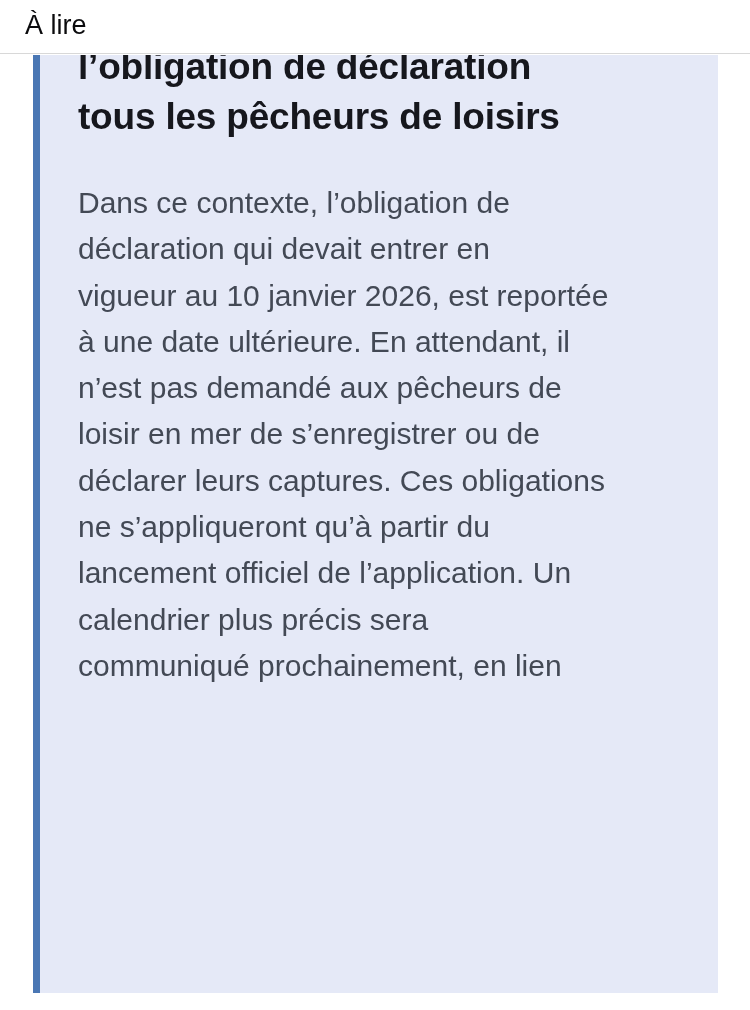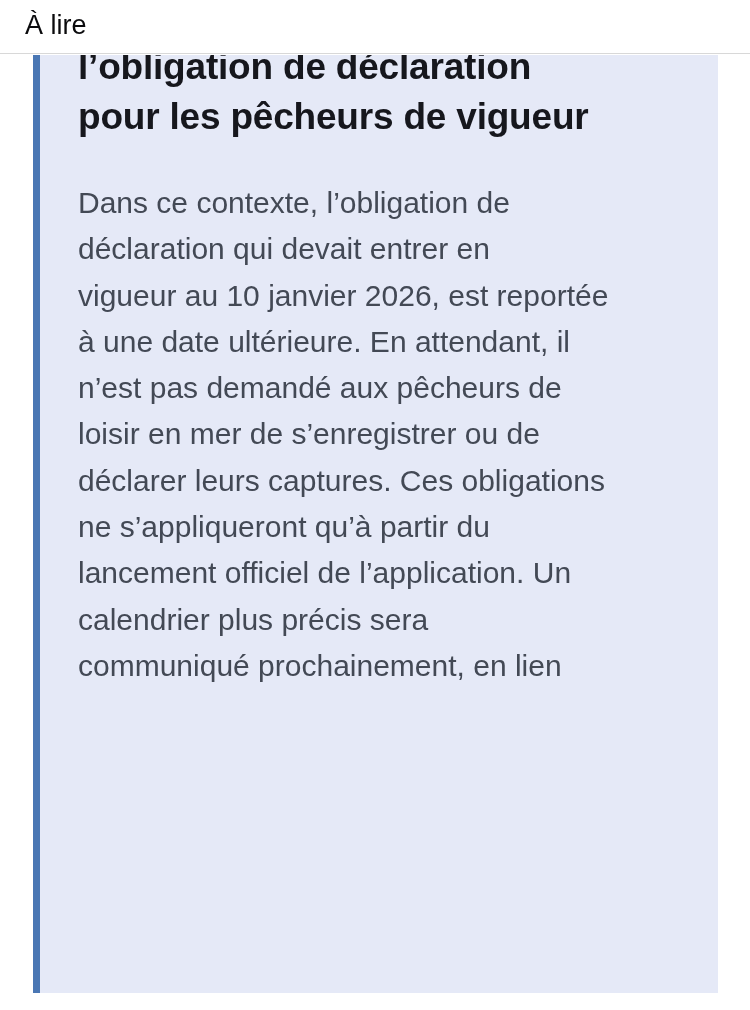--- a/index.html
+++ b/index.html
@@ -53,21 +53,21 @@
 </style>
 </head>
 <body>
 
 <div class="header-bar">
   <div class="header-title">À lire</div>
 </div>
 
 <div class="article-card">
   <h1 class="article-title">l’obligation de déclaration
-pour les pêcheurs de vigueur</h1>
+tous les pêcheurs de loisirs</h1>
   <p class="article-paragraph">Dans ce contexte, l’obligation de
 déclaration qui devait entrer en
 vigueur au 10 janvier 2026, est reportée
 à une date ultérieure. En attendant, il
 n’est pas demandé aux pêcheurs de
 loisir en mer de s’enregistrer ou de
 déclarer leurs captures. Ces obligations
 ne s’appliqueront qu’à partir du
 lancement officiel de l’application. Un
 calendrier plus précis sera

